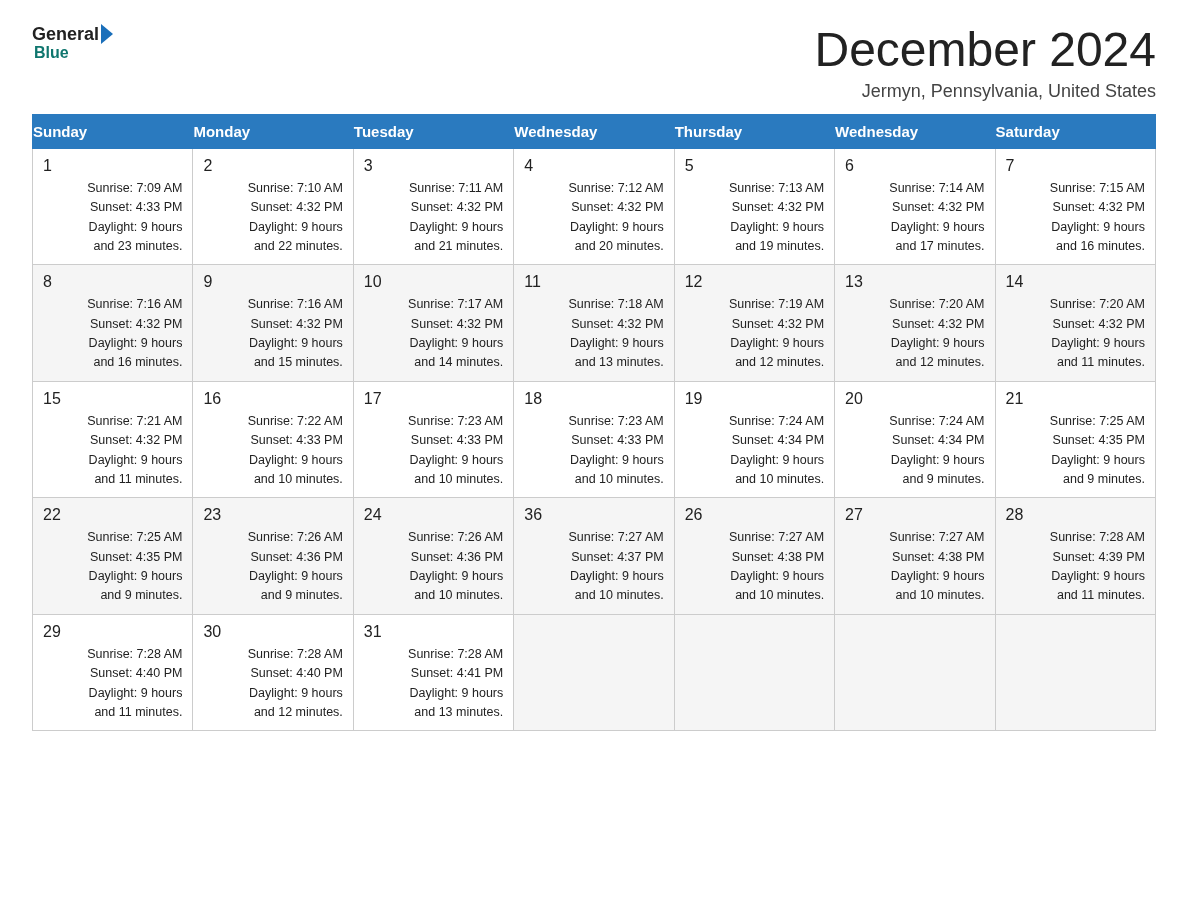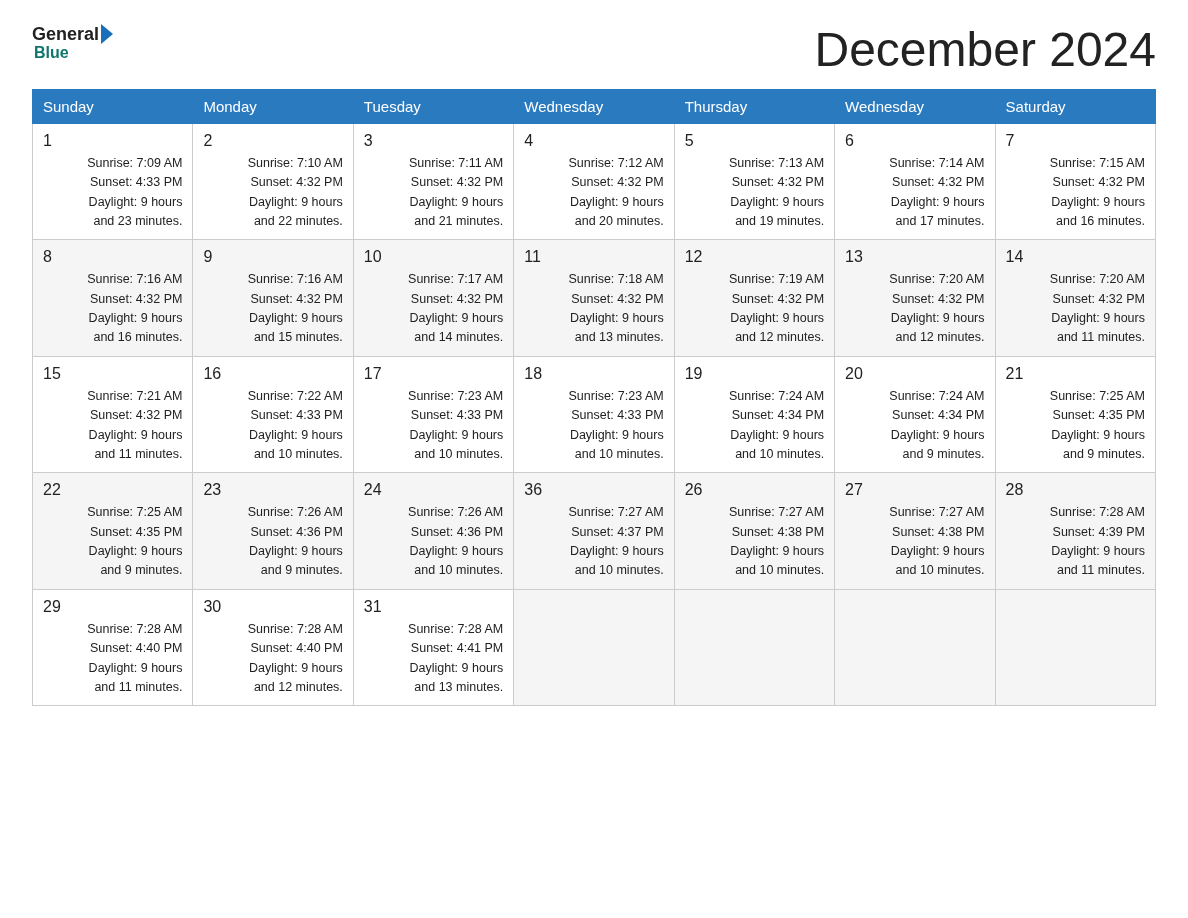--- a/index.html
+++ b/index.html
@@ -58,22 +58,22 @@
     }
     table {
       width: 100%;
       border-collapse: collapse;
       margin-top: 8px;
     }
     thead tr th {
       background-color: #2a7abf;
       color: #fff;
       font-size: 15px;
-      font-weight: normal;
-      padding: 8px 10px;
+      font-weight: bold;
+      padding: 8px 0;
       text-align: left;
       border: 1px solid #2a7abf;
     }
     tbody tr td {
       border: 1px solid #ccc;
       vertical-align: top;
       padding: 8px 10px;
       font-size: 13px;
       color: #222;
       width: calc(100%/7);
@@ -106,20 +106,21 @@
     <div class="logo-text">
       <span class="logo-general">General</span>
       <span class="logo-arrow"></span>
     </div>
     <div style="margin-left:2px;">
       <span class="logo-blue">Blue</span>
     </div>
   </div>
   <div class="title-area">
     <div class="month-title">December 2024</div>
+    <div class="location">Jermyn, Pennsylvania, United States</div>
   </div>
 </div>
 
 <table>
   <thead>
     <tr>
     <th>Sunday</th>
         <th>Monday</th>
         <th>Tuesday</th>
         <th>Wednesday</th>

